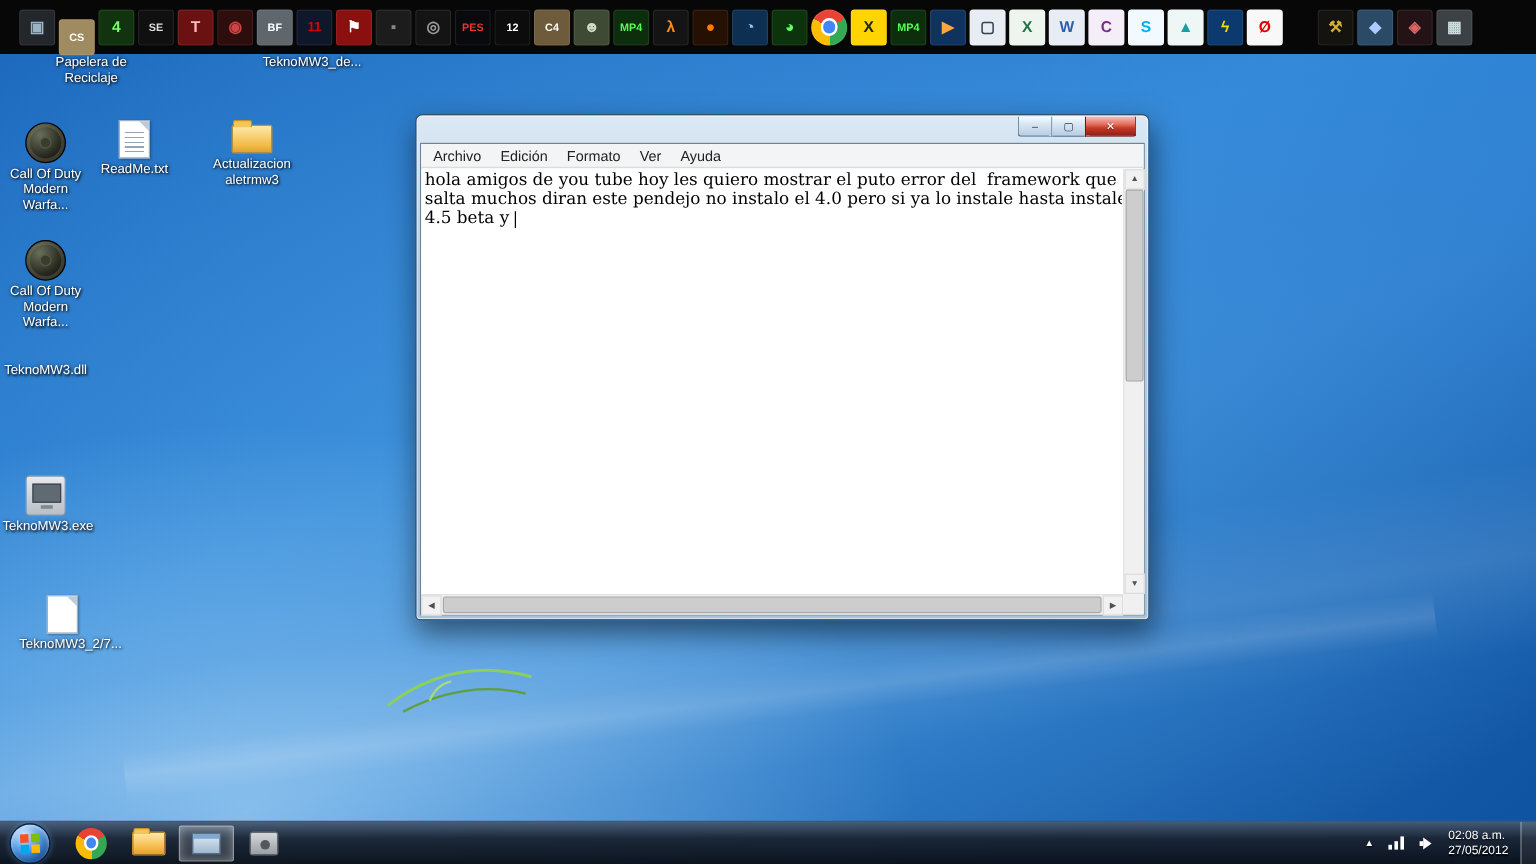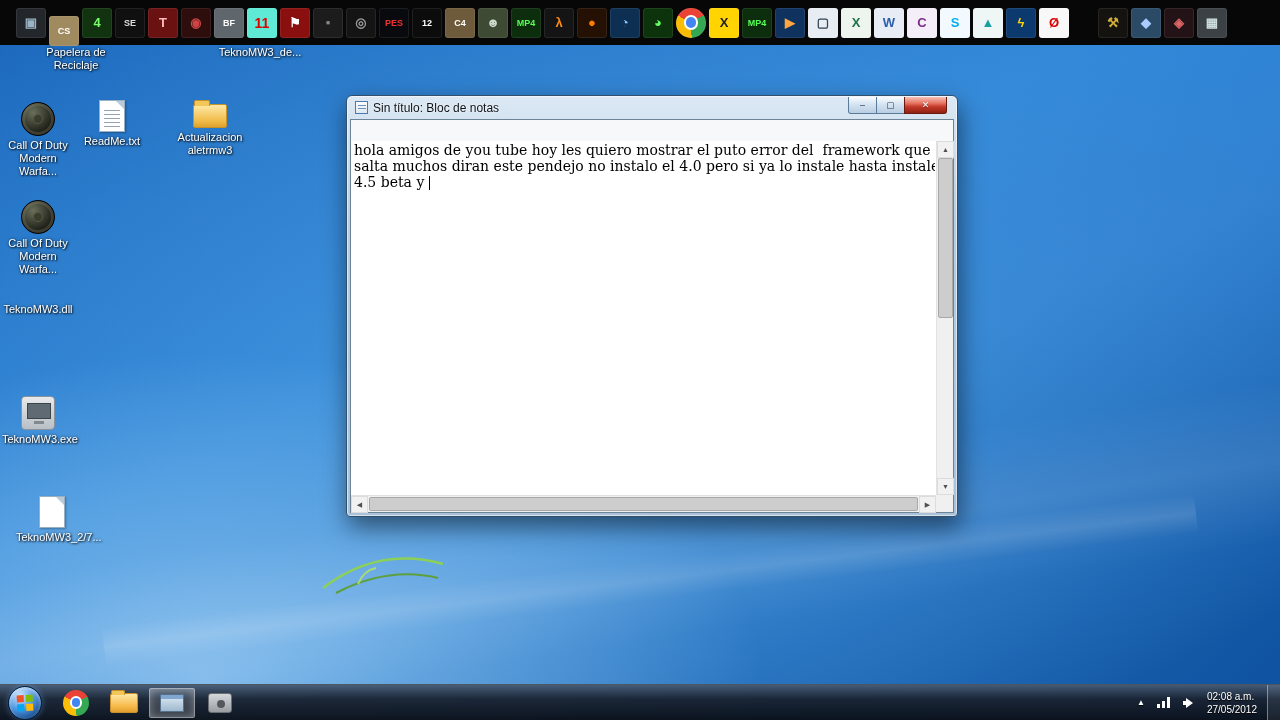--- a/index.html
+++ b/index.html
@@ -195,21 +195,21 @@
   </div>
 
   <div class="top-toolbar">
       <div class="tb-icon" style="background: rgb(35, 38, 43); color: rgb(154, 180, 196); font-size: 13px;">▣</div>
       <div class="tb-icon" style="background: rgb(160, 138, 95); color: rgb(255, 255, 255); font-size: 9px; margin-top: 17px;">CS</div>
       <div class="tb-icon" style="background: rgb(18, 51, 15); color: rgb(119, 255, 102); font-size: 13px;">4</div>
       <div class="tb-icon" style="background: rgb(16, 16, 16); color: rgb(221, 221, 221); font-size: 9px;">SE</div>
       <div class="tb-icon" style="background: rgb(106, 17, 17); color: rgb(255, 187, 187); font-size: 13px;">T</div>
       <div class="tb-icon" style="background: rgb(46, 13, 13); color: rgb(204, 68, 68); font-size: 13px;">◉</div>
       <div class="tb-icon" style="background: rgb(95, 102, 108); color: rgb(255, 255, 255); font-size: 9px;">BF</div>
-      <div class="tb-icon" style="background: #5eead4; color: rgb(221, 0, 0); font-size: 14px;">11</div>
+      <div class="tb-icon" style="background: #0f172a; color: rgb(221, 0, 0); font-size: 11px;">11</div>
       <div class="tb-icon" style="background: rgb(138, 15, 15); color: rgb(255, 255, 255); font-size: 13px;">⚑</div>
       <div class="tb-icon" style="background: rgb(28, 28, 28); color: rgb(136, 136, 136); font-size: 13px;">▪</div>
       <div class="tb-icon" style="background: rgb(20, 20, 20); color: rgb(153, 153, 153); font-size: 13px;">◎</div>
       <div class="tb-icon" style="background: rgb(8, 10, 14); color: rgb(238, 51, 51); font-size: 9px;">PES</div>
       <div class="tb-icon" style="background: rgb(12, 12, 12); color: rgb(255, 255, 255); font-size: 9px;">12</div>
       <div class="tb-icon" style="background: rgb(110, 91, 60); color: rgb(255, 255, 255); font-size: 9px;">C4</div>
       <div class="tb-icon" style="background: rgb(62, 74, 52); color: rgb(205, 220, 204); font-size: 13px;">☻</div>
       <div class="tb-icon" style="background: rgb(13, 46, 13); color: rgb(85, 255, 85); font-size: 9px;">MP4</div>
       <div class="tb-icon" style="background: rgb(20, 20, 20); color: rgb(255, 140, 26); font-size: 13px;">λ</div>
       <div class="tb-icon" style="background: rgb(36, 17, 4); color: rgb(255, 122, 0); font-size: 13px;">●</div>
@@ -268,30 +268,33 @@
         <div class="di-art art-exe"></div>
         <div class="di-label">TeknoMW3.exe</div>
       </div>
       <div class="desk-icon" style="left: 16px; top: 496px;">
         <div class="di-art art-page"></div>
         <div class="di-label">TeknoMW3_2/7...</div>
       </div>
     </div>
 
   <div class="np-window">
-    <div class="np-titlebar">
-      <span class="np-ico"></span>
-      <span class="np-title">Sin título: Bloc de notas</span>
-    </div>
     <div class="np-btns">
       <div class="np-btn min">–</div>
       <div class="np-btn max">▢</div>
       <div class="np-btn close">✕</div>
     </div>
     <div class="np-client">
+      <div class="np-menubar">
+          <span class="np-menu">Archivo</span>
+          <span class="np-menu">Edición</span>
+          <span class="np-menu">Formato</span>
+          <span class="np-menu">Ver</span>
+          <span class="np-menu">Ayuda</span>
+        </div>
       <div class="np-edit">
         <div class="np-text"><span>hola amigos de you tube hoy les quiero mostrar el puto error del  framework que me
 salta muchos diran este pendejo no instalo el 4.0 pero si ya lo instale hasta instale el
 4.5 beta y </span><span class="caret"></span></div>
         <div class="np-vscroll">
           <div class="sb-btn up">▲</div>
           <div class="sb-vthumb"></div>
           <div class="sb-btn down">▼</div>
         </div>
         <div class="np-hscroll">

